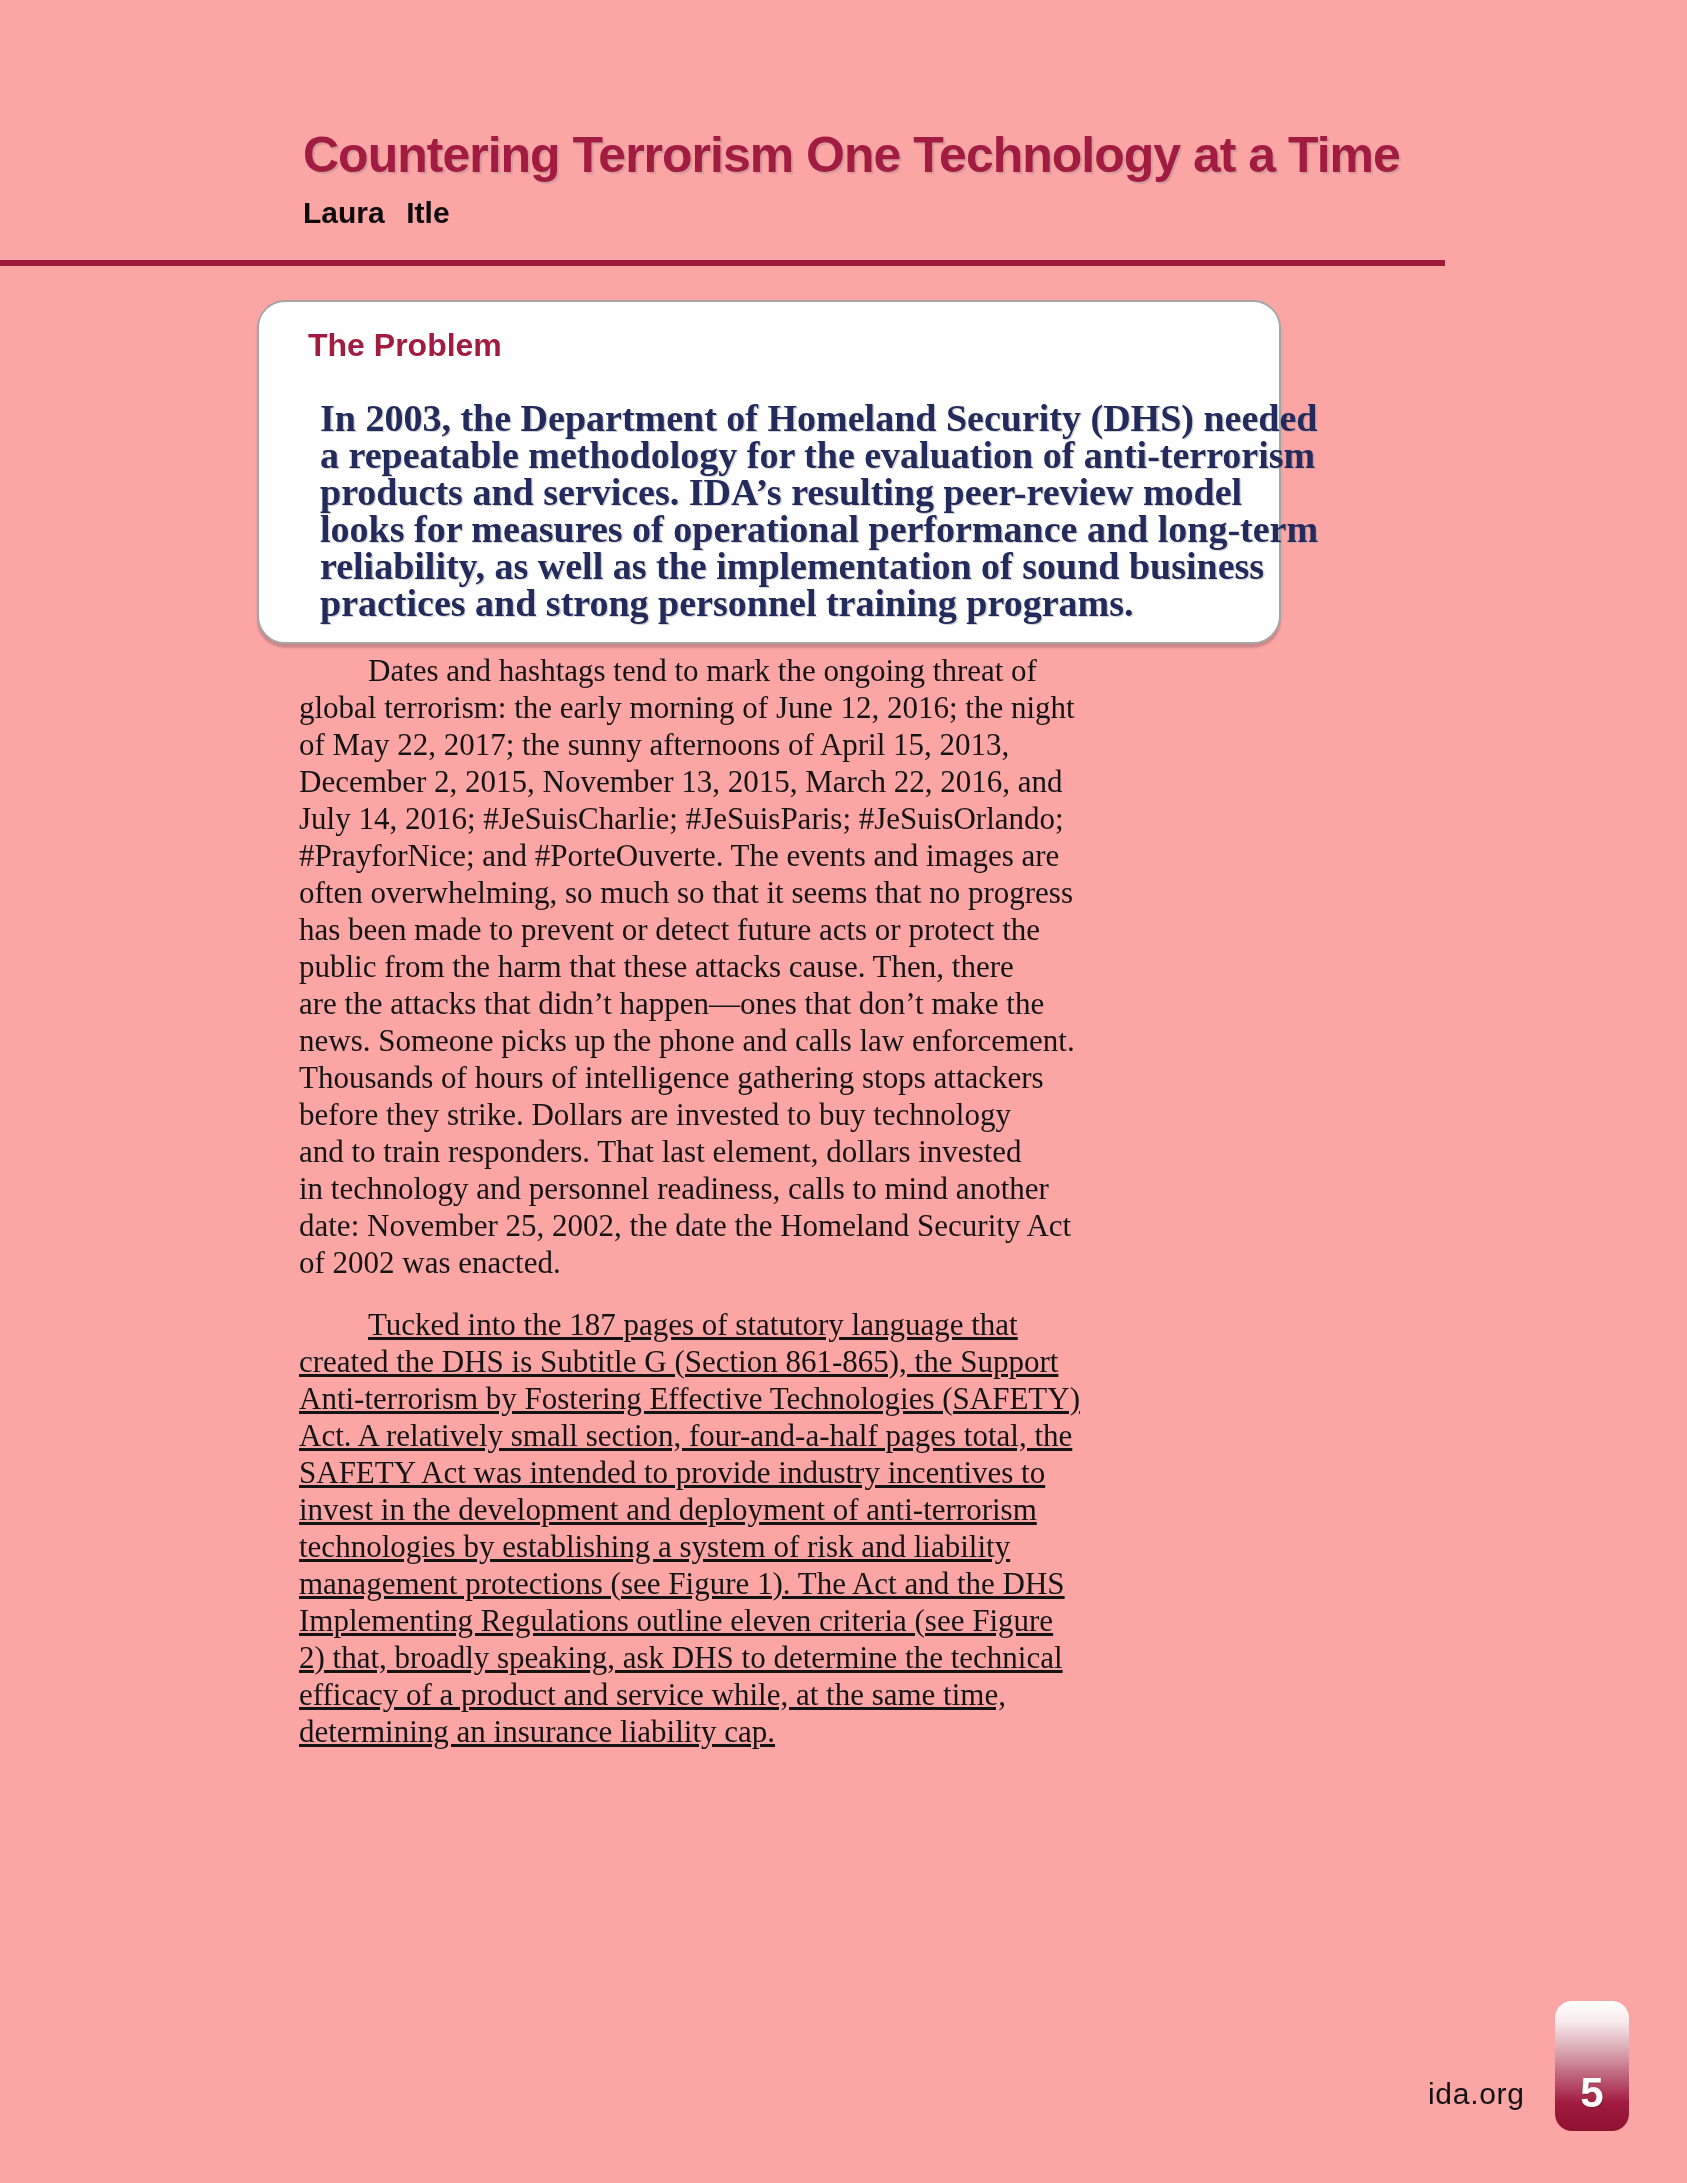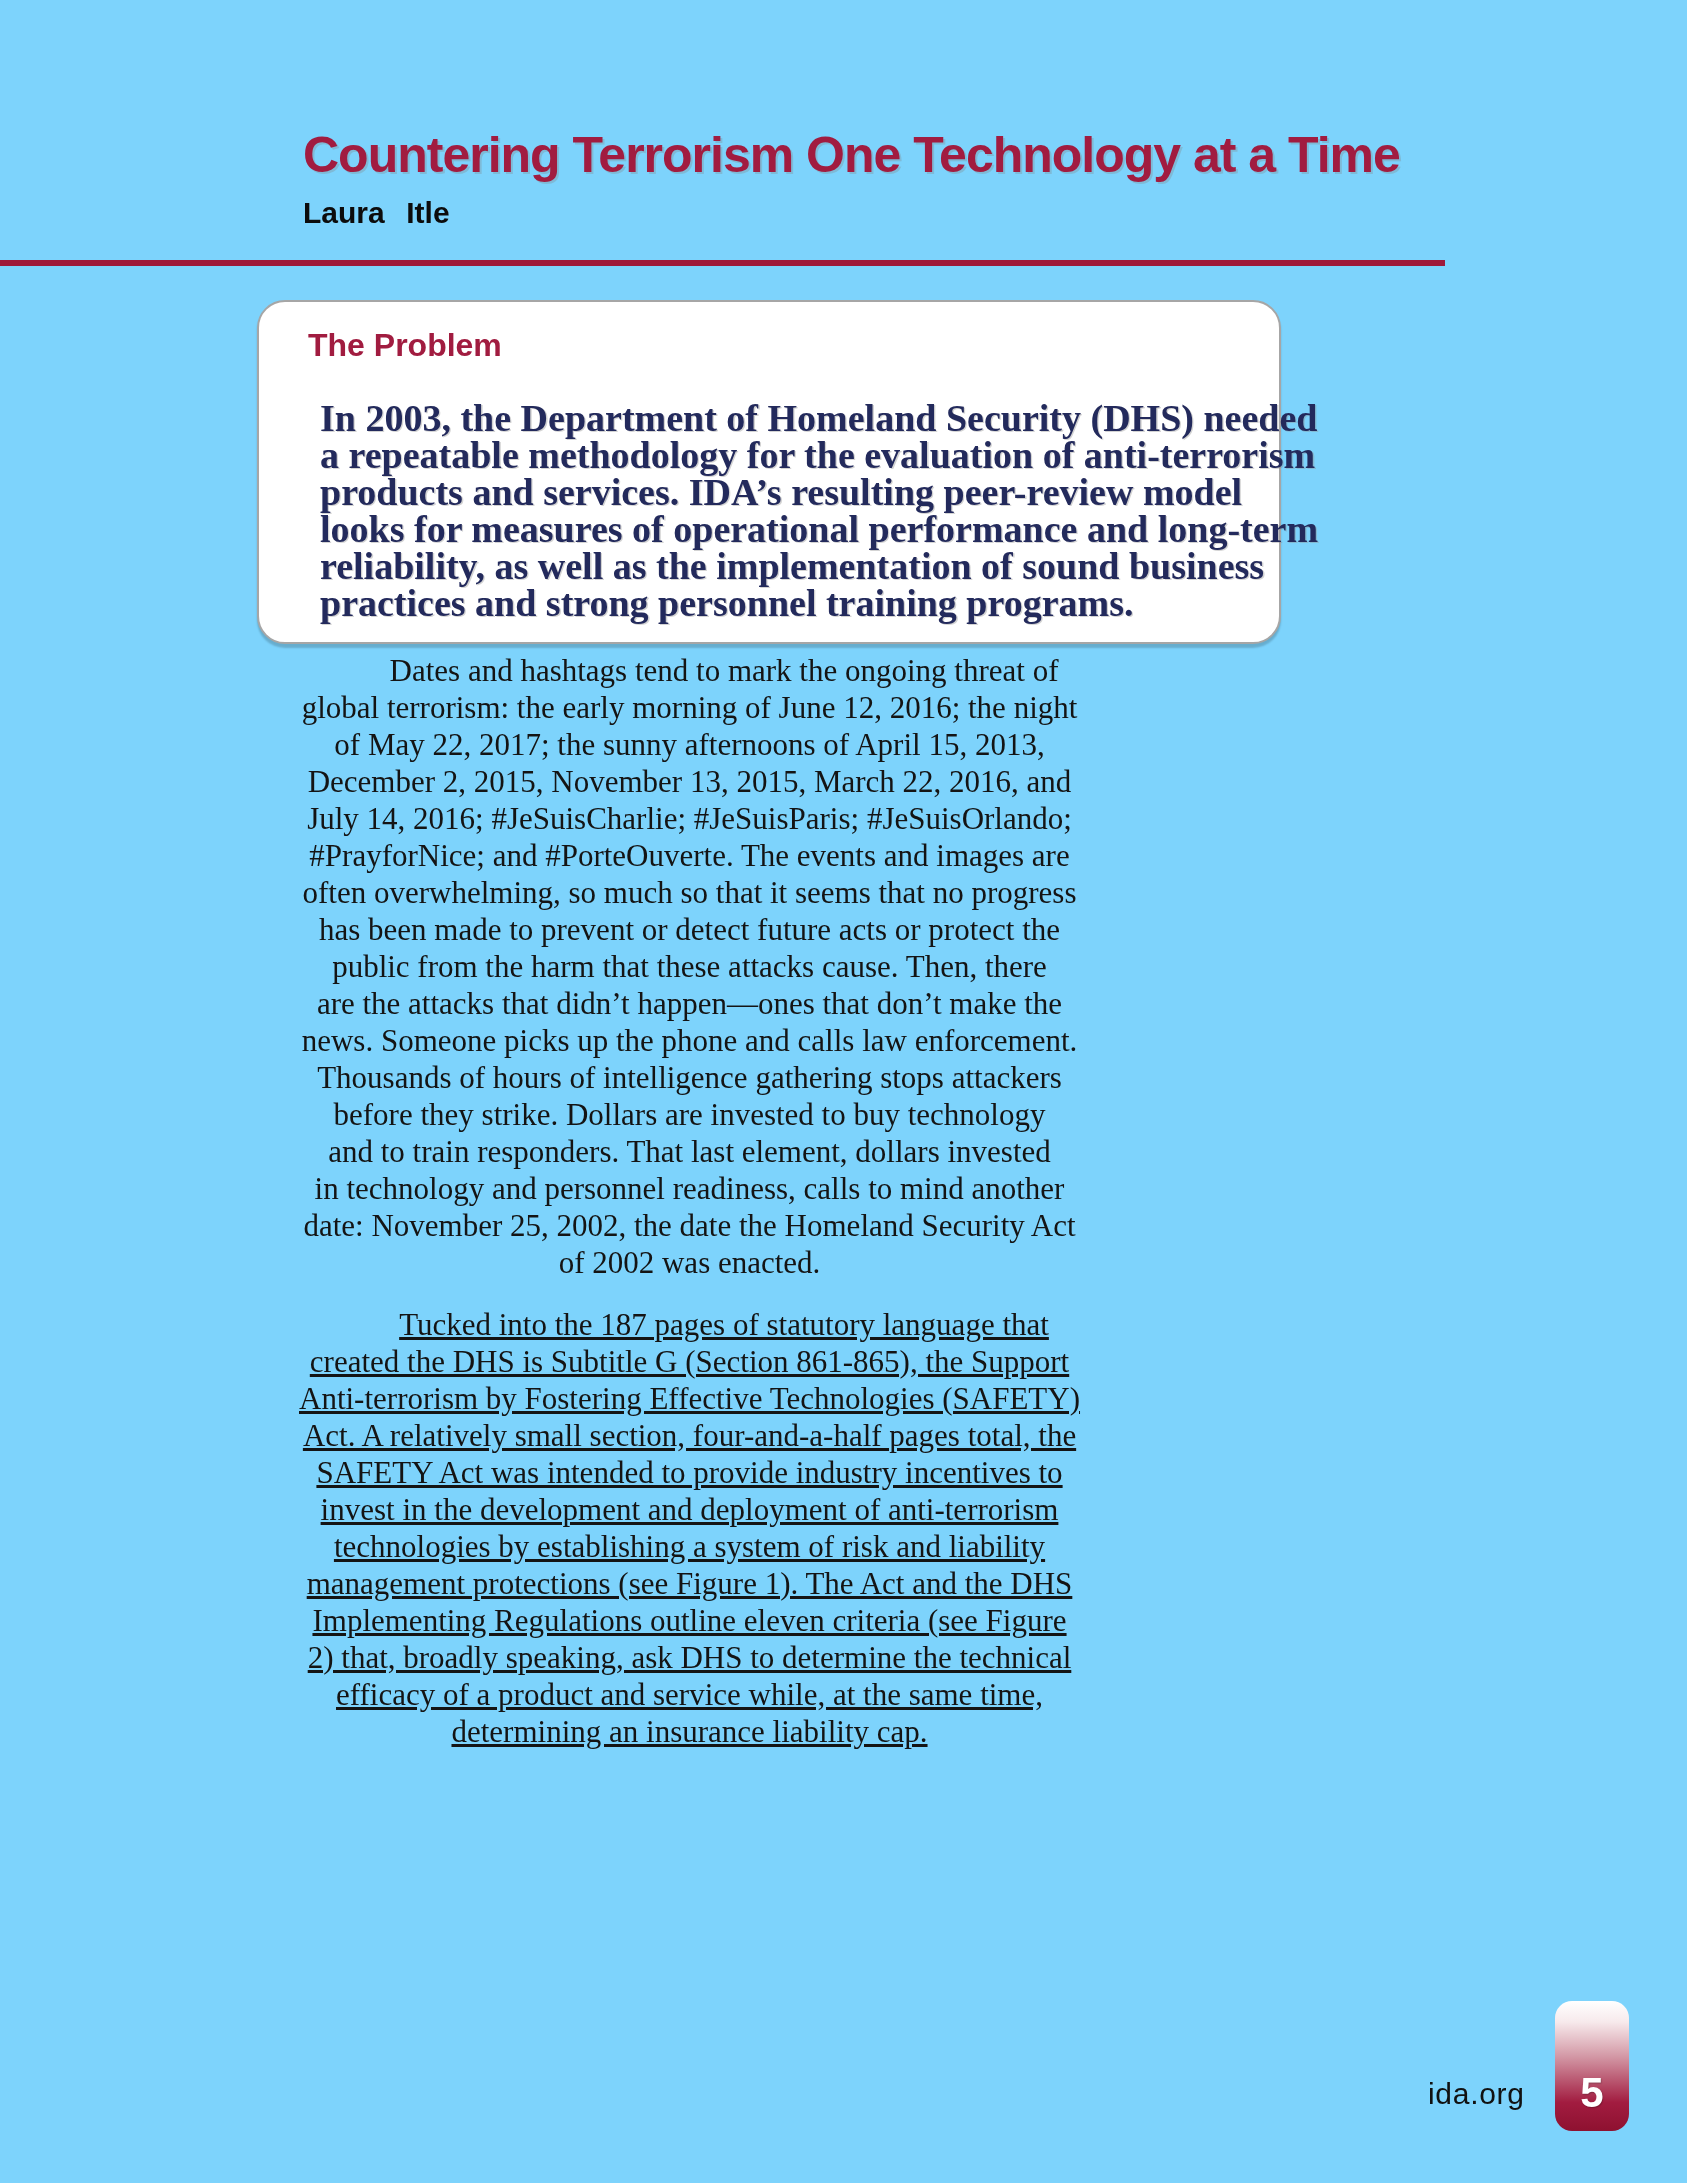--- a/index.html
+++ b/index.html
@@ -1,19 +1,19 @@
 <!DOCTYPE html>
 <html style="font-size:10.6px"><head>
 <meta charset="utf-8">
 <style>
   html,body{margin:0;padding:0;background:#ffffff;}
   .page{
     position:relative;
     width:1687px;height:2183px;
-    background:#7dd3fc;
+    background:#fca5a5;
     overflow:hidden;
     font-family:"Liberation Sans",sans-serif;
   }
   
   .article-title{
     position:absolute;left:303px;top:130px;
     margin:0;
     font-family:"Liberation Sans",sans-serif;
     font-size:50px;font-weight:bold;line-height:1;
     letter-spacing:-1px;
@@ -60,21 +60,20 @@
     text-shadow:1.3px 1.3px 0 rgba(140,140,140,.38);
     white-space:nowrap;
   }
   
   .body-col{
     position:absolute;left:299px;top:652px;
     font-family:"Liberation Serif",serif;
     font-size:31px;line-height:37px;
     color:#141414;
     white-space:nowrap;
-    text-align:center;
   }
   .body-col p{
     margin:0;
     text-indent:69px;
   }
   .body-col p + p{margin-top:24.5px;text-decoration:underline;}
   
   .pullquote-box{
     position:absolute;left:1266px;top:471px;
     width:417px;height:630px;

